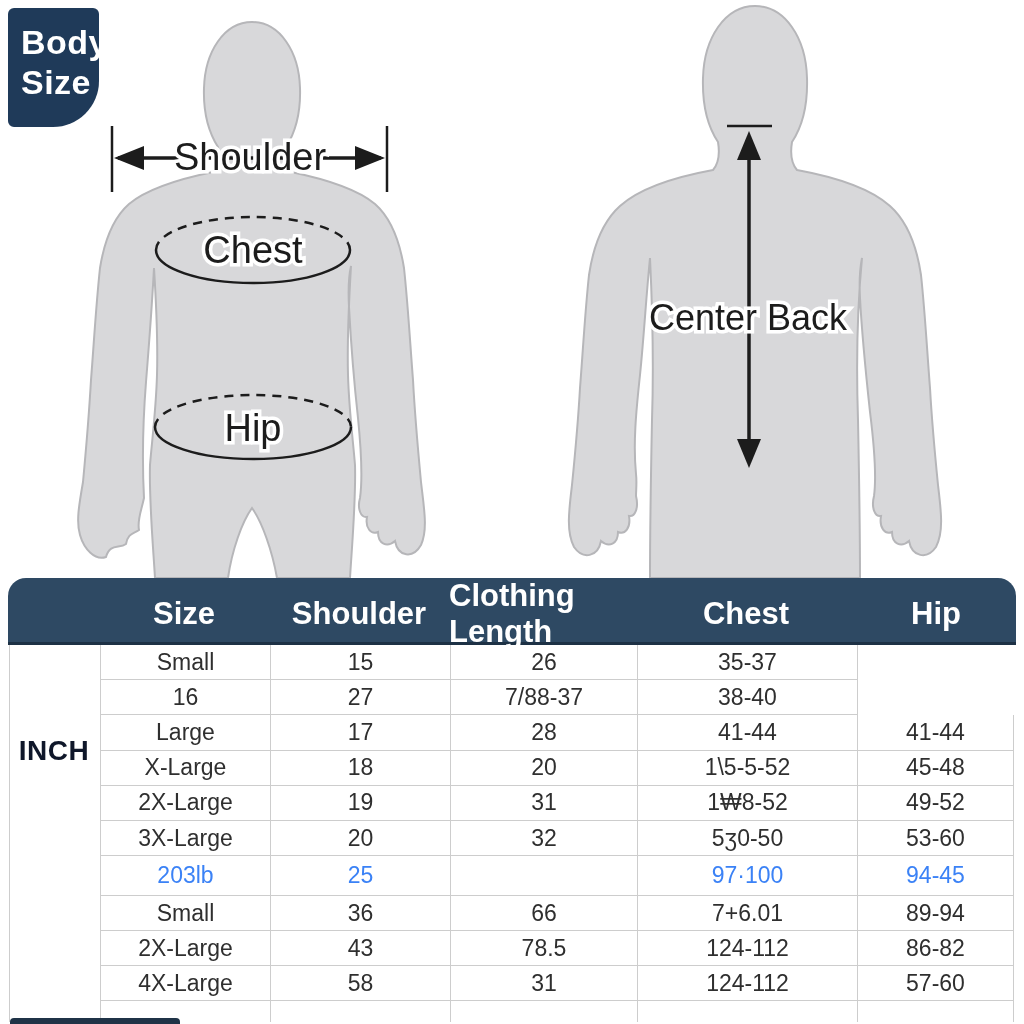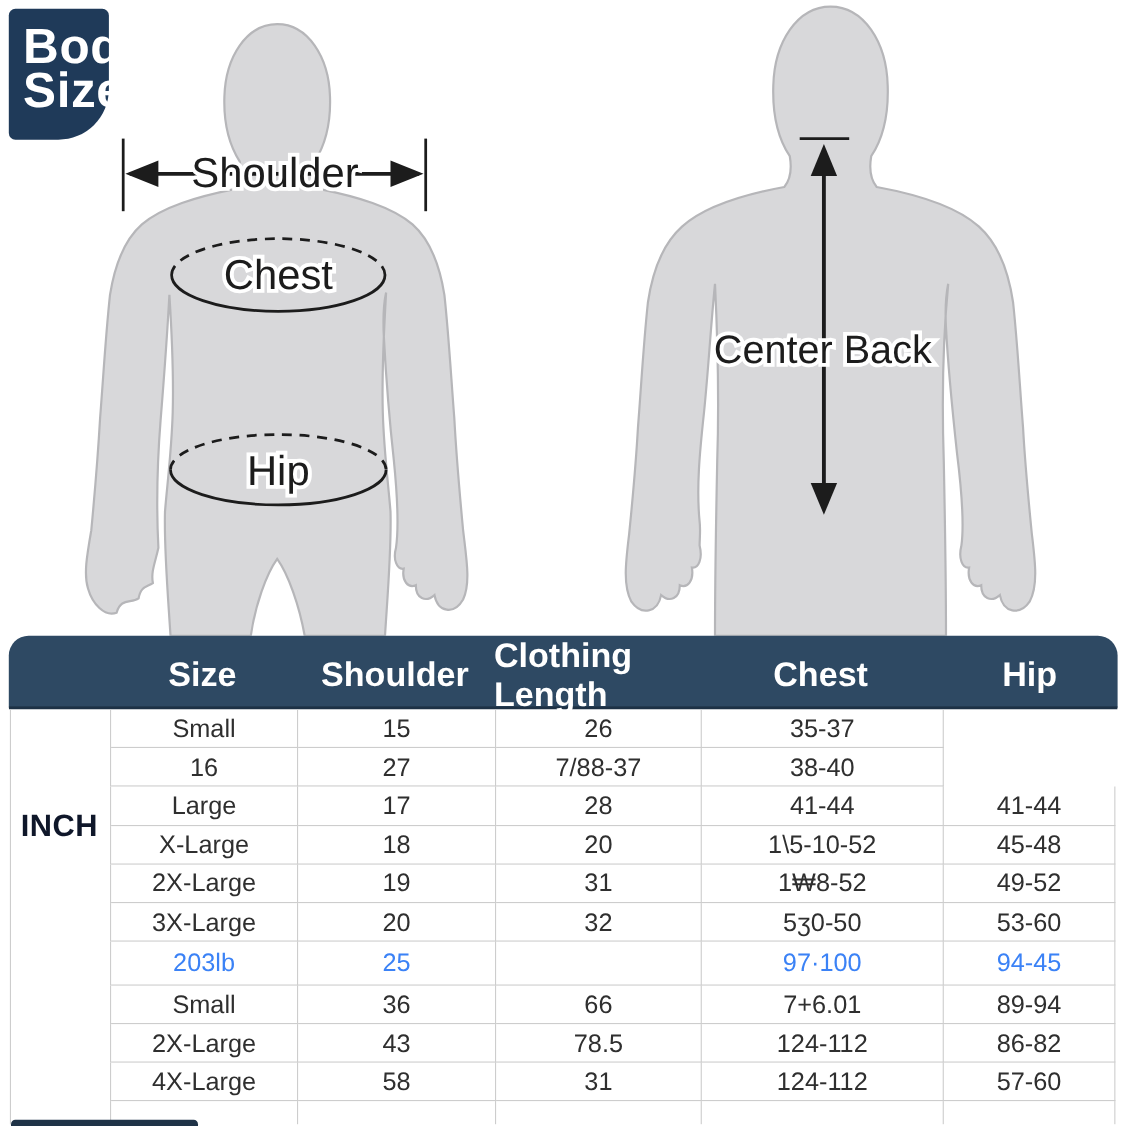--- a/index.html
+++ b/index.html
@@ -4,21 +4,21 @@
 <style>
   html,body{margin:0;padding:0;background:#fff;}
   #stage{
     position:relative;width:1024px;height:1024px;overflow:hidden;background:#fff;
     font-family:"Liberation Sans",sans-serif;
   }
   
   #badge{
     position:absolute;left:8px;top:8px;width:91px;height:119px;
     background:#1f3a59;border-radius:6px 6px 46px 6px;
-    color:#fff;font-weight:bold;font-size:45px;line-height:40px;
+    color:#fff;font-weight:bold;font-size:34px;line-height:40px;
     padding:14px 0 0 13px;box-sizing:border-box;letter-spacing:0.5px;
   }
   
   #figs{position:absolute;left:0;top:0;}
   .silhouette{fill:#d8d8da;stroke:#b6b6b9;stroke-width:2;}
   .ann-line{stroke:#1c1c1c;}
   .ann-text{
     fill:#1c1c1c;paint-order:stroke;stroke:#ffffff;stroke-width:7px;
     font-family:"Liberation Sans",sans-serif;
   }
@@ -179,21 +179,21 @@
       <div class="cell">28</div>
       <div class="cell">41-44</div>
       <div class="cell">41-44</div>
     </div>
 
     <div class="trow grid r-inch">
       <div class="gcell"></div>
       <div class="cell">X-Large</div>
       <div class="cell">18</div>
       <div class="cell">20</div>
-      <div class="cell">1\5-10-52</div>
+      <div class="cell">1\5-5-52</div>
       <div class="cell">45-48</div>
     </div>
 
     <div class="trow grid r-inch">
       <div class="gcell"></div>
       <div class="cell">2X-Large</div>
       <div class="cell">19</div>
       <div class="cell">31</div>
       <div class="cell">1₩8-52</div>
       <div class="cell">49-52</div>

